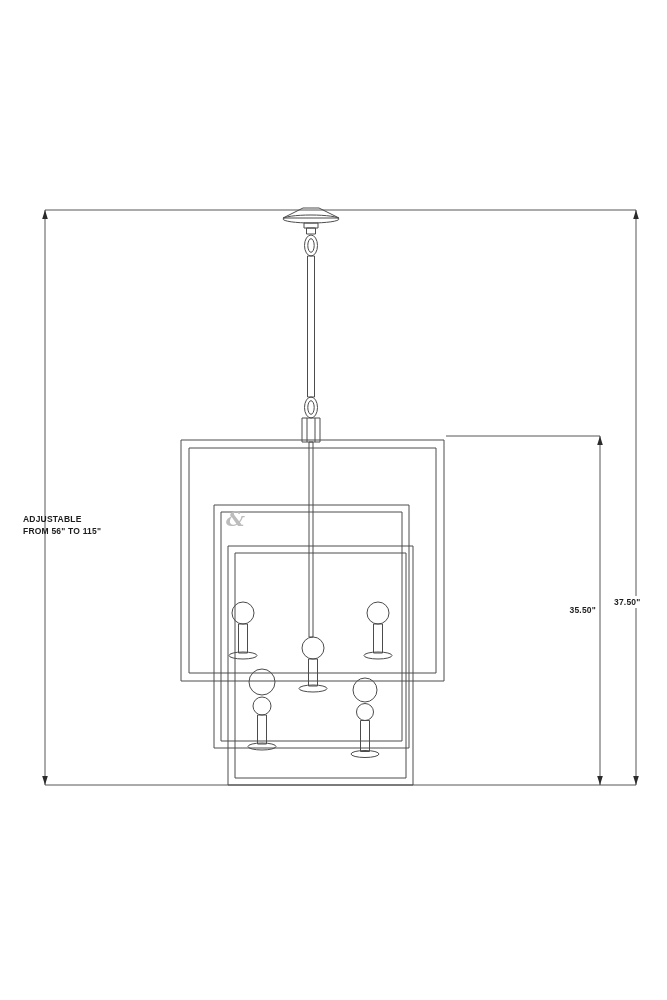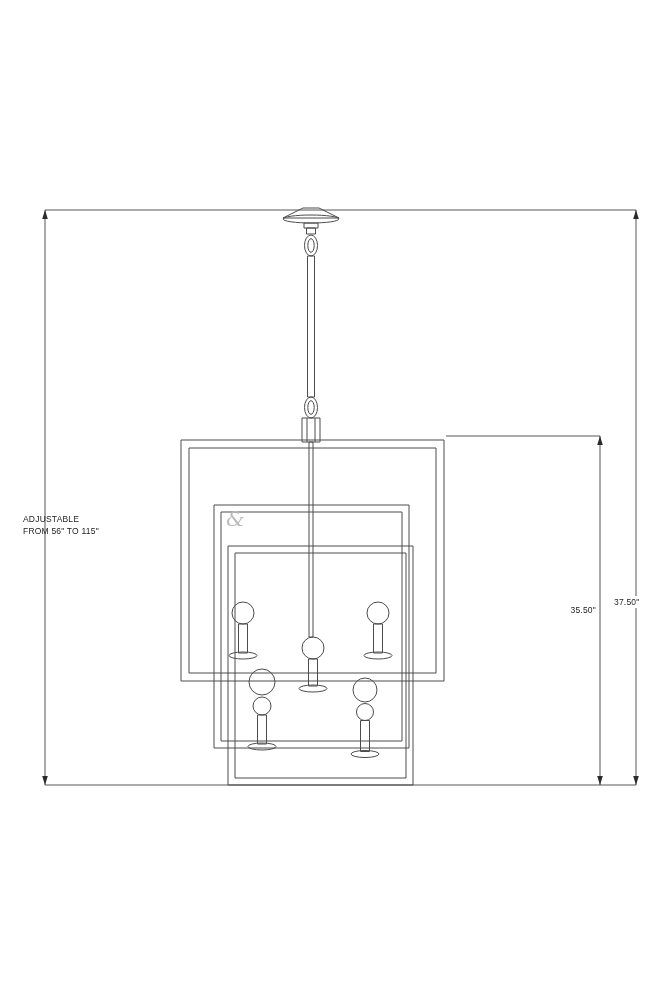--- a/index.html
+++ b/index.html
@@ -3,20 +3,21 @@
 <meta charset="utf-8">
 <style>
   html,body{margin:0;padding:0;background:#fff;}
   .page{
     position:relative;
     width:667px;
     height:1000px;
     background:#ffffff;
     overflow:hidden;
     font-family:"Liberation Sans", sans-serif;
+    font-weight:bold;
   }
   .page svg{position:absolute;top:0;left:0;display:block;}
   .label{
     position:absolute;
     font-size:8.5px;
     color:#1c1c1c;
     letter-spacing:.2px;
     white-space:nowrap;
     line-height:12px;
   }

